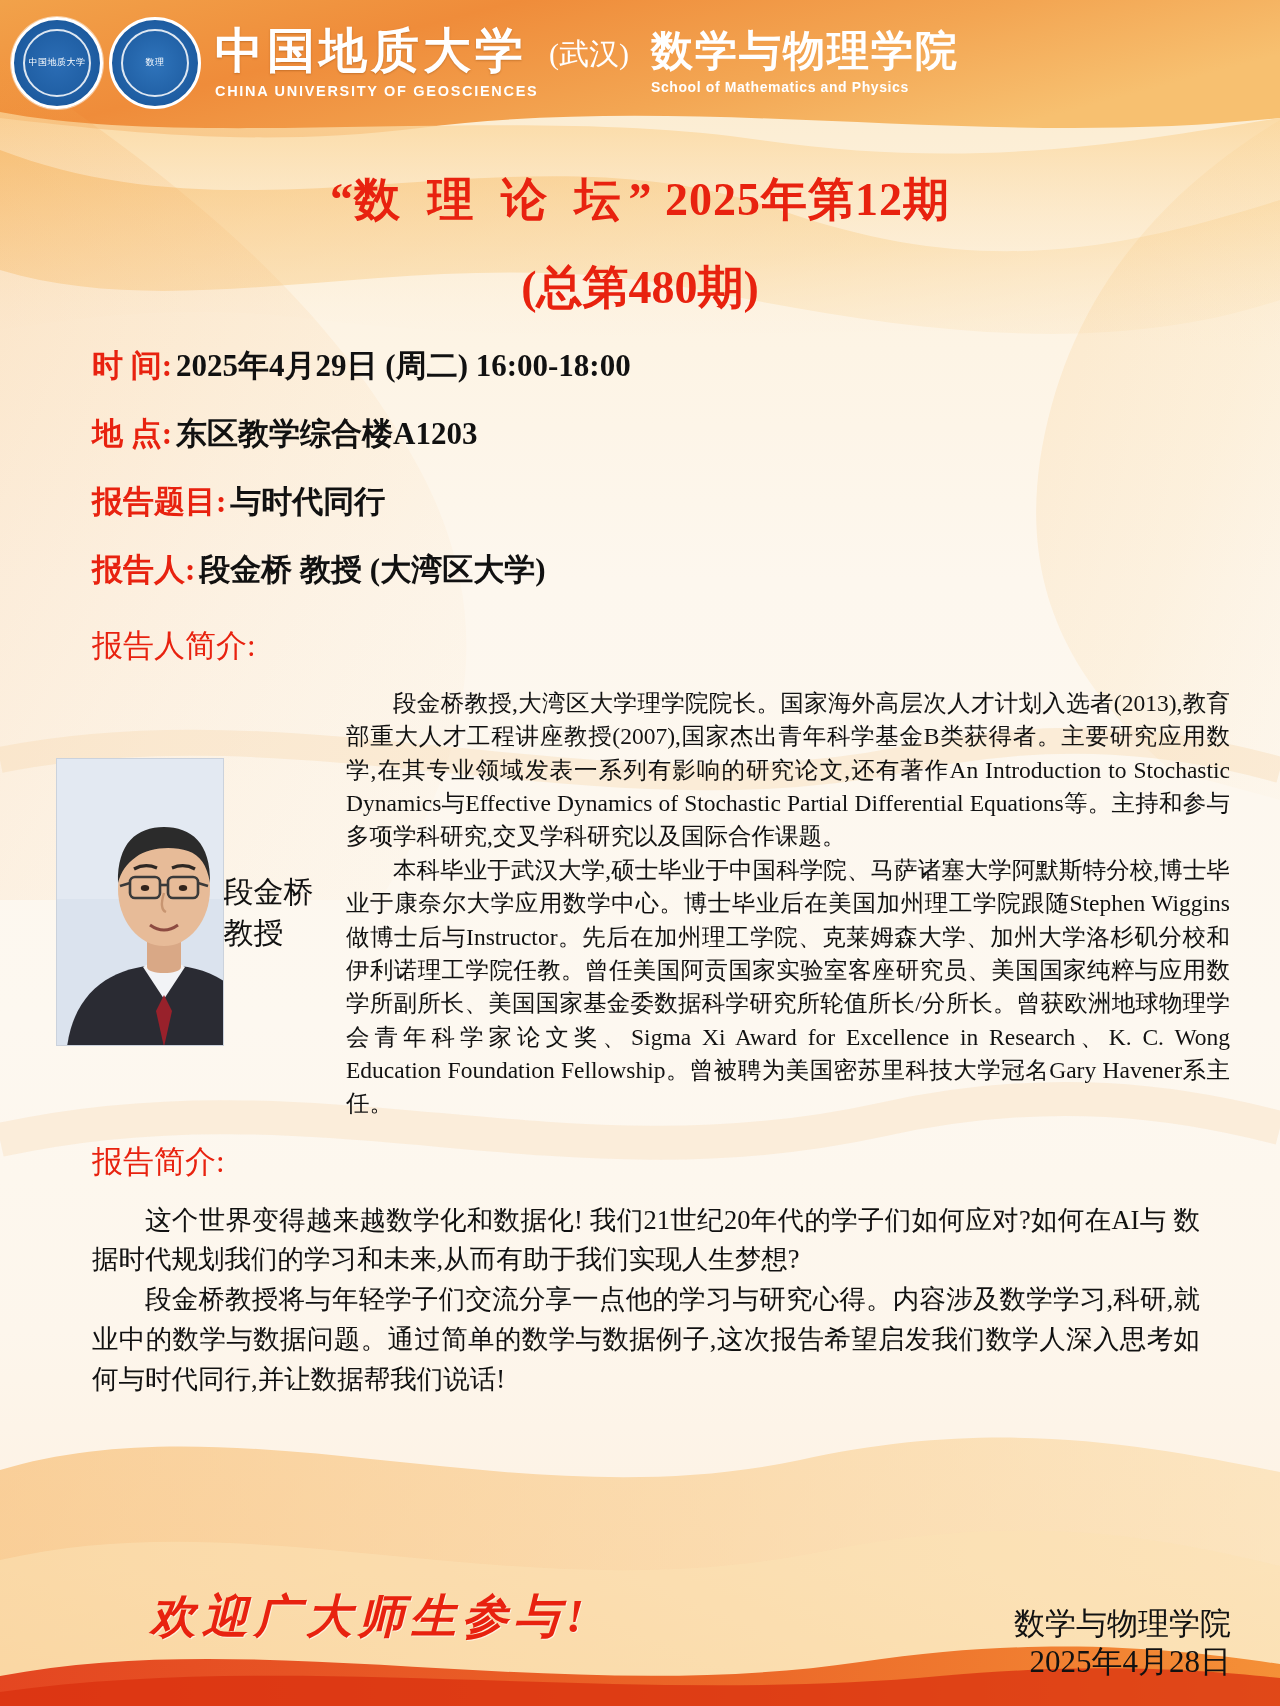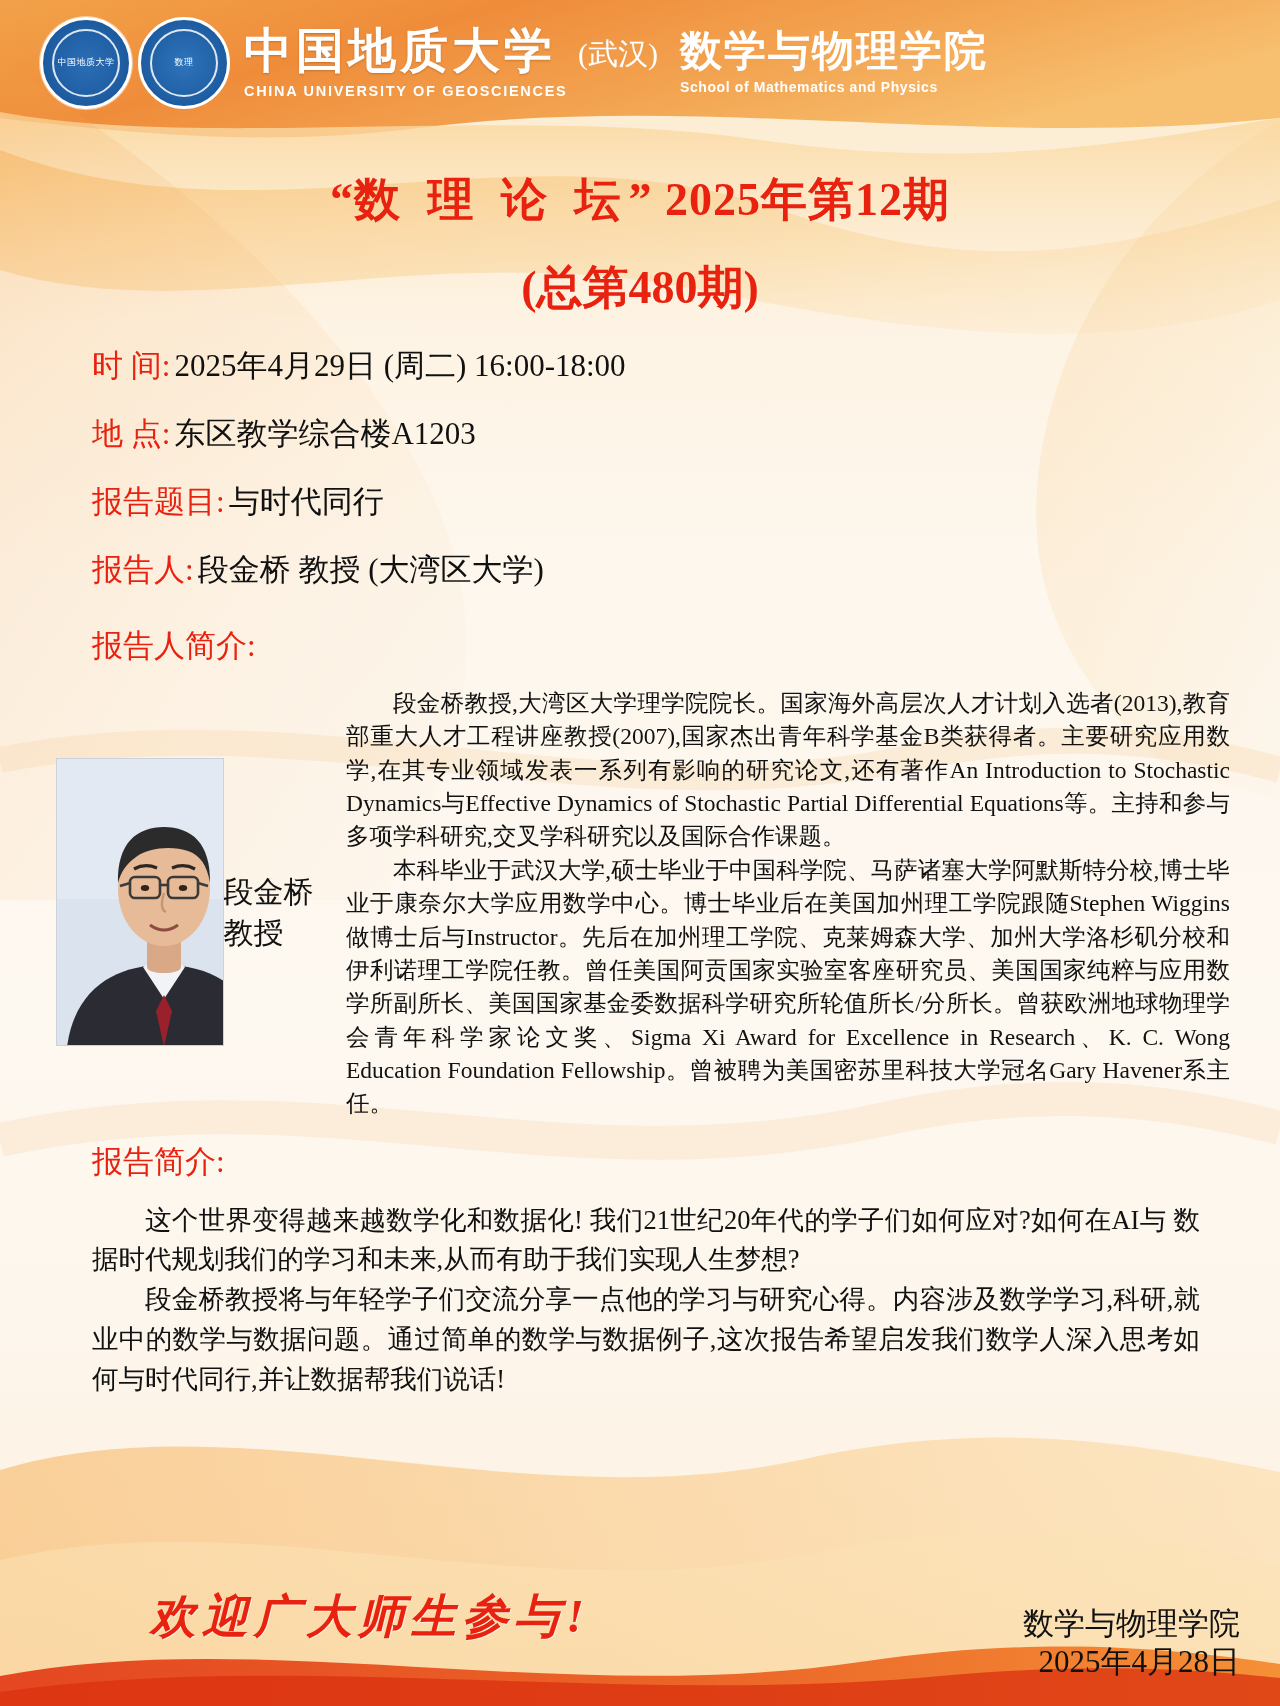--- a/index.html
+++ b/index.html
@@ -29,21 +29,21 @@
     overflow: hidden;
   }
   .bg-svg { position: absolute; inset: 0; width: 100%; height: 100%; }
 
   
   .header {
     position: relative;
     height: 125px;
     display: flex;
     align-items: center;
-    padding-left: 40px;
+    padding-left: 11px;
     z-index: 5;
   }
   .logo-seal {
     width: 92px; height: 92px;
     border-radius: 50%;
     border: 3px solid #ffffff;
     background: radial-gradient(circle at 50% 50%, #2b6db5 0%, #1f5ea3 60%, #17508f 100%);
     position: relative;
     flex: none;
     margin-right: 6px;
@@ -142,20 +142,21 @@
     margin-top: 26px;
   }
 
   .meta-row {
     display: flex;
     align-items: baseline;
     margin-top: 26px;
     padding-left: 56px;
     font-size: 31px;
     font-family: "Liberation Serif", "DejaVu Serif", serif;
+    font-weight: bold;
   }
   .meta-label { color: #e8220f; white-space: nowrap; }
   .meta-value { color: #111; margin-left: 4px; }
 
   .section-label {
     color: #e8220f;
     font-size: 31px;
     font-family: "Liberation Serif", "DejaVu Serif", serif;
     margin-top: 34px;
     padding-left: 56px;
@@ -207,21 +208,21 @@
     line-height: 1.5;
     color: #111;
     font-family: "Liberation Serif", "DejaVu Serif", serif;
     text-align: justify;
   }
   .abstract p { margin: 0; text-indent: 2em; }
 
   
   .footer {
     position: absolute;
-    left: 0; right: 0; bottom: 0;
+    left: 0; right: 9px; bottom: 0;
     height: 190px;
     z-index: 6;
   }
   .welcome {
     position: absolute;
     left: 150px;
     bottom: 58px;
     color: #e8220f;
     font-family: "Liberation Serif", "DejaVu Serif", serif;
     font-weight: bold;

